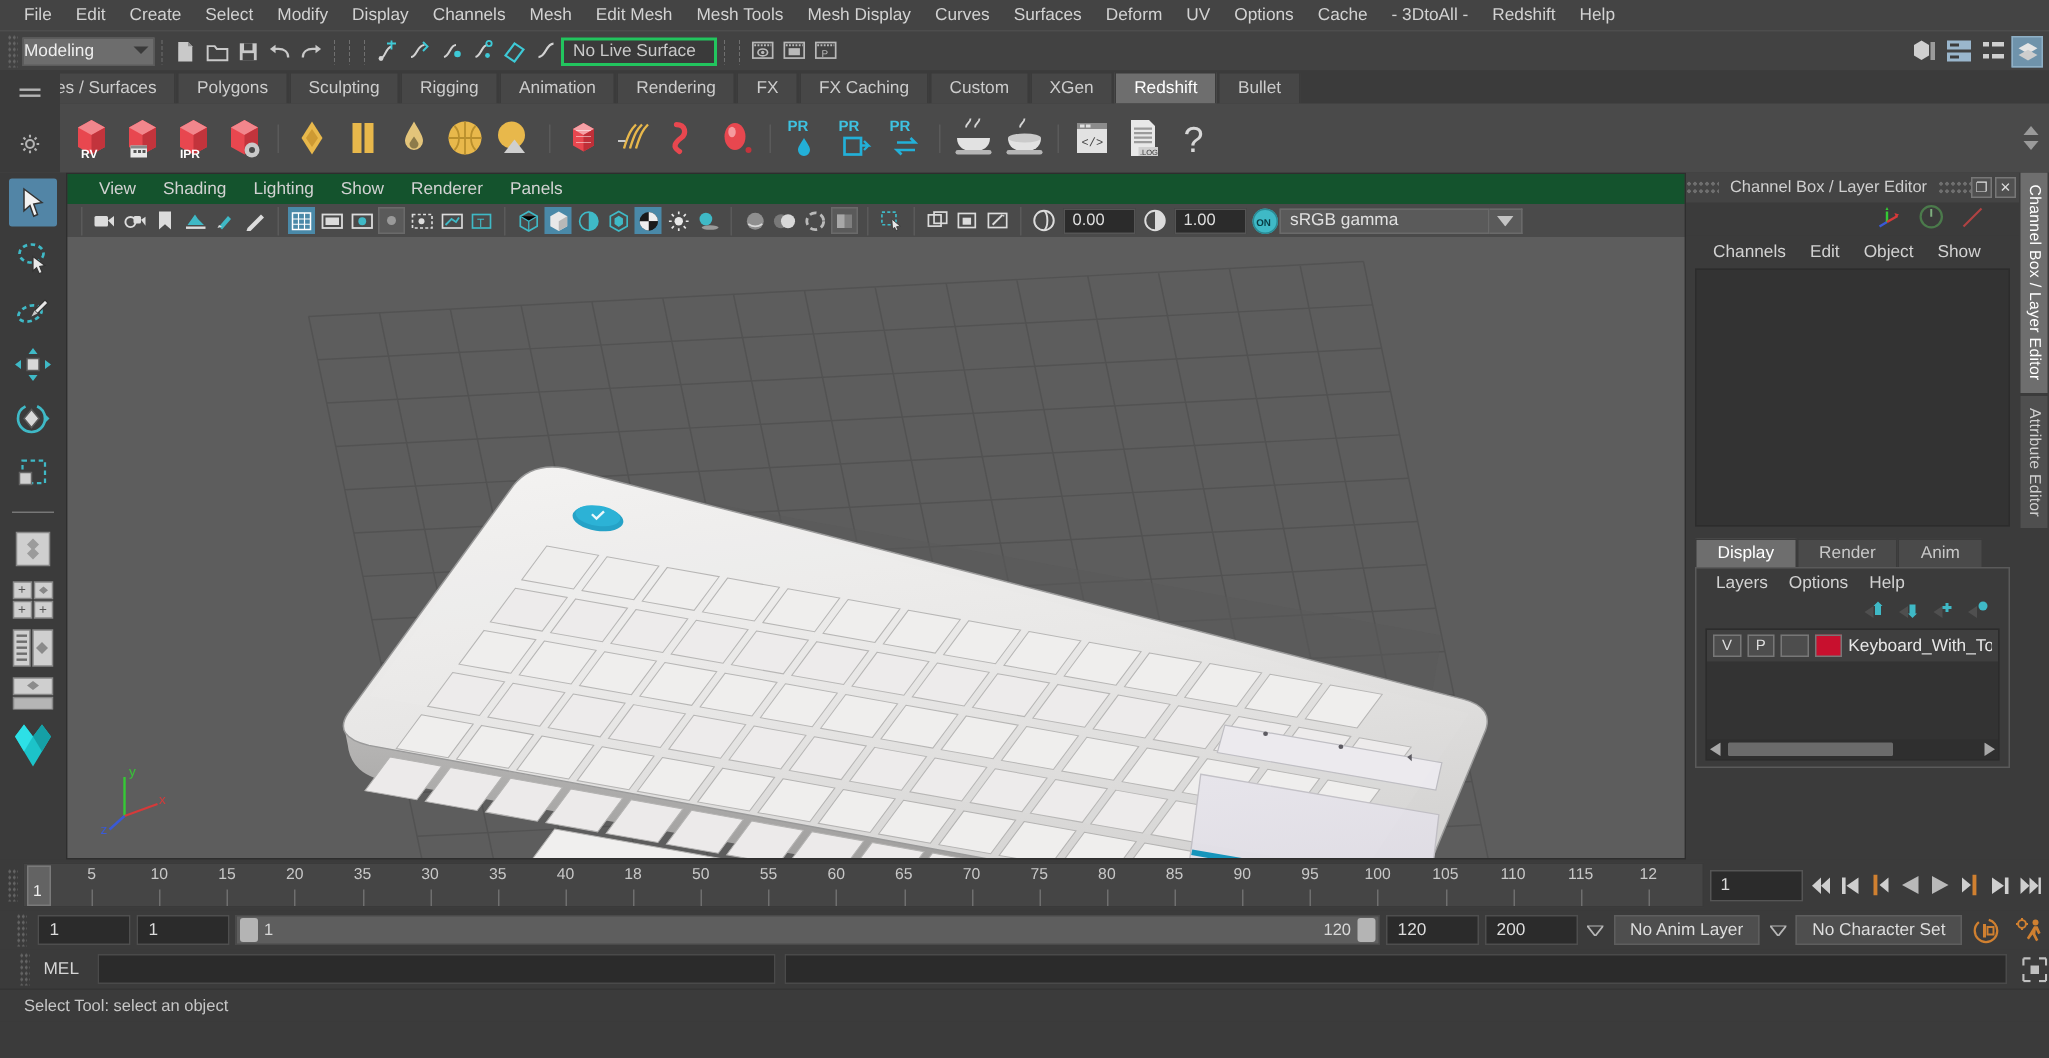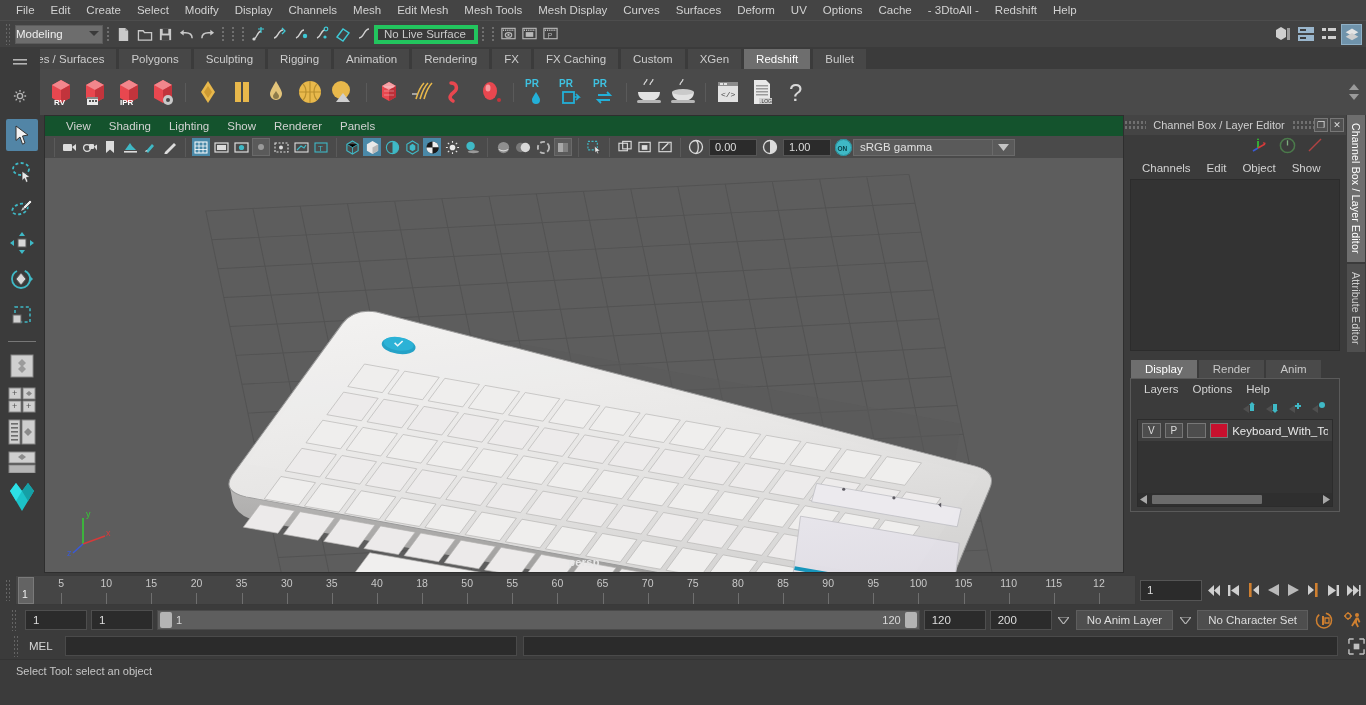--- a/index.html
+++ b/index.html
@@ -32,21 +32,21 @@
     border:1px solid #5c5c5c;
   }
   .sel-mode .arr{ position:absolute; right:3px; top:5px; width:0;height:0;
     border-left:5px solid transparent;border-right:5px solid transparent;border-top:5px solid #3a3a3a;}
   .sep{ width:1px; height:19px; background:#5a5a5a; margin:0 5px; }
   .sepdot{ width:2px; height:17px; margin:0 4px;
      background-image:radial-gradient(#6f6f6f 45%, transparent 46%); background-size:2px 4px;}
   .ico{ width:21px;height:21px; display:inline-flex;align-items:center;justify-content:center; }
   .ico svg{ display:block; }
   .livefield{
-    height:19px; width:104px; background:#3a3a3a; border:4px solid #22c55e;
+    height:19px; width:104px; background:#3a3a3a; border:2px solid #22c55e;
     color:#c9c9c9; font-size:11.5px; display:flex;align-items:center; padding-left:6px;
   }
   #statusRight{ margin-left:auto; display:flex; align-items:center; gap:2px; padding-right:4px;}
 
   
   #shelftabs{ height:22px; background:#3b3b3b; display:flex; align-items:flex-end; }
   #shelftabs .tab{
     height:21px; padding:0 12px; display:flex;align-items:center;
     font-size:11.5px; color:#cdcdcd; background:#474747;
     border:1px solid #3b3b3b; border-bottom:none; margin-right:1px;
@@ -1047,21 +1047,20 @@
       
       <svg id="axis-gizmo" viewBox="0 0 60 54">
         <path d="M22 40 L22 14" stroke="#35c935" stroke-width="1.6"></path>
         <text x="25" y="13" font-size="9" fill="#35c935" font-family="Liberation Sans">y</text>
         <path d="M22 40 L44 32" stroke="#d63a3a" stroke-width="1.4"></path>
         <text x="45" y="32" font-size="9" fill="#d63a3a" font-family="Liberation Sans">x</text>
         <path d="M22 40 L12 49" stroke="#3a5ad6" stroke-width="1.6"></path>
         <text x="6" y="52" font-size="9" fill="#3a5ad6" font-family="Liberation Sans">z</text>
       </svg>
 
-      <div id="persp-label">persp</div>
     </div>
   </div>
 
   <div id="rightpanel">
     <div id="cbheader">
       <div class="dots"></div>
       <div class="ttl">Channel Box / Layer Editor</div>
       <div class="dots"></div>
       <div class="wbtn">❐</div>
       <div class="wbtn">✕</div>

